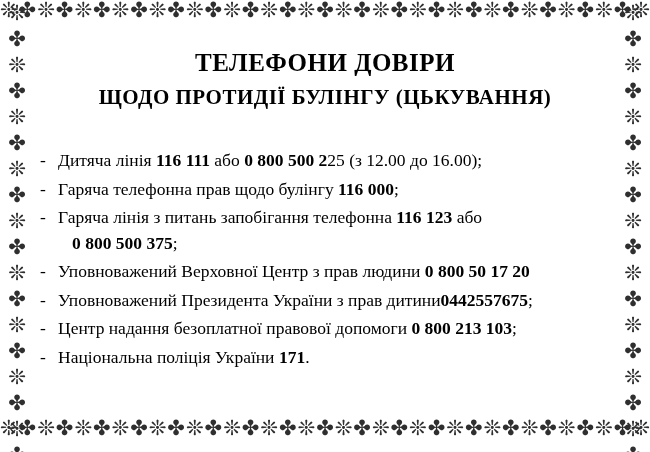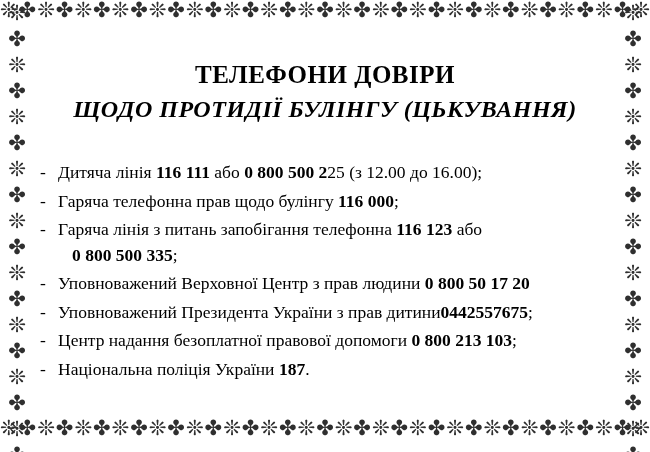--- a/index.html
+++ b/index.html
@@ -58,36 +58,34 @@
     bottom: 34px;
     background: #ffffff;
   }
 
   .content {
     position: absolute;
     left: 40px;
     top: 46px;
     right: 40px;
     bottom: 40px;
-    margin-top: 12px;
   }
 
   h1.title {
     margin: 0;
     text-align: center;
     font-weight: bold;
     font-size: 25px;
     line-height: 34px;
     letter-spacing: 0.5px;
   }
   h1.title .line2 {
     display: block;
-    font-size: 24px;
+    font-size: 21px;
     white-space: nowrap;
-    font-style: italic;
   }
 
   ul.items {
     list-style: none;
     margin: 34px 0 0 0;
     padding: 0;
     font-size: 17.5px;
     line-height: 25.5px;
   }
   ul.items li {
@@ -138,38 +136,38 @@
       </li>
 
       <li>
         <span class="dash">-</span>
         <span>Гаряча телефонна прав щодо булінгу </span><span class="b">116 000</span><span>;</span>
       </li>
 
       <li>
         <span class="dash">-</span>
         <span>Гаряча лінія з питань запобігання телефонна </span><span class="b">116 123</span><span> або</span>
-        <span class="indent-line"><span class="b">0 800 500 335</span><span>;</span></span>
+        <span class="indent-line"><span class="b">0 800 500 375</span><span>;</span></span>
       </li>
 
       <li>
         <span class="dash">-</span>
         <span>Уповноважений Верховної Центр з прав людини </span><span class="b">0 800 50 17 20</span>
       </li>
 
       <li>
         <span class="dash">-</span>
         <span>Уповноважений Президента України з прав дитини</span><span class="b">0442557675</span><span>;</span>
       </li>
 
       <li>
         <span class="dash">-</span>
         <span>Центр надання безоплатної правової допомоги </span><span class="b">0 800 213 103</span><span>;</span>
       </li>
 
       <li>
         <span class="dash">-</span>
-        <span>Національна поліція України </span><span class="b">187</span><span>.</span>
+        <span>Національна поліція України </span><span class="b">171</span><span>.</span>
       </li>
 
     </ul>
   </div>
 </div>
 
 </body></html>

